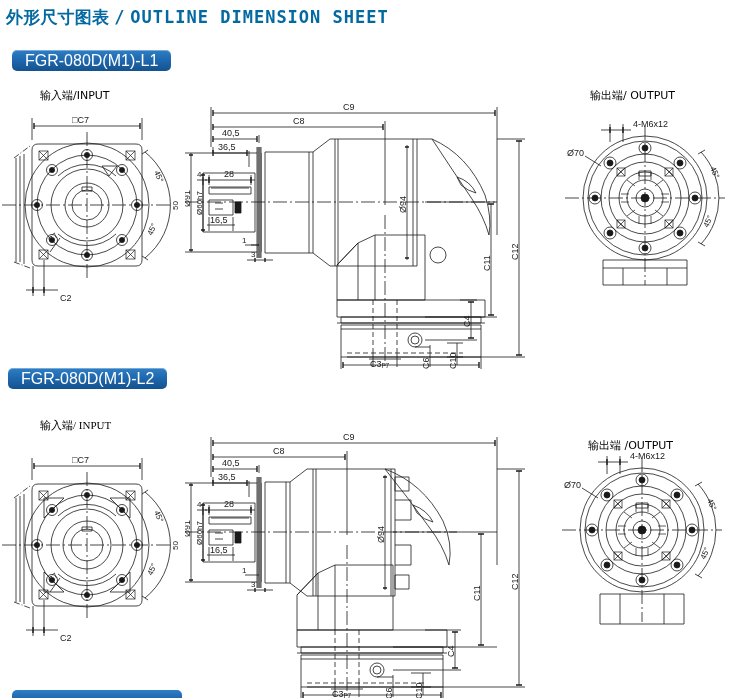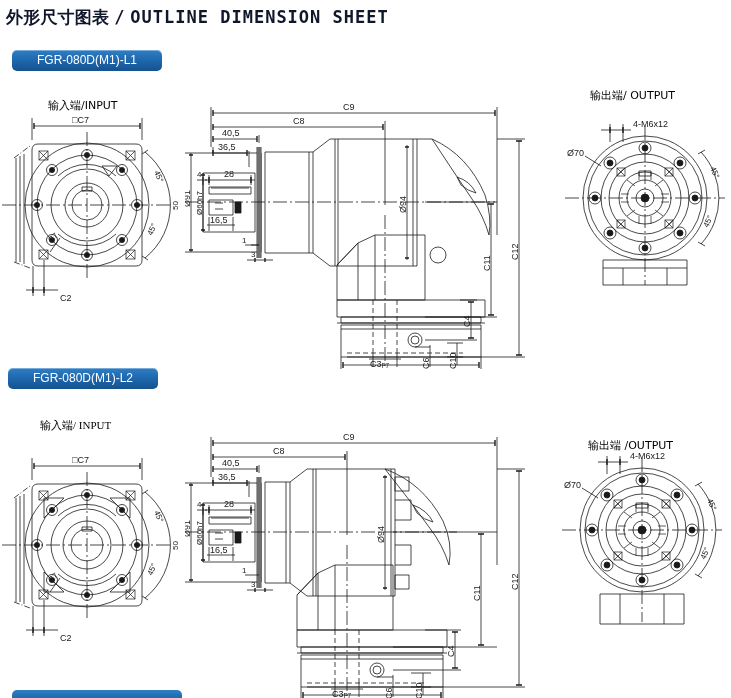--- a/index.html
+++ b/index.html
@@ -11,35 +11,35 @@
     color:#000;
     overflow:hidden;
     position:relative;
   }
   .page{position:relative;width:731px;height:698px;}
 
   
   .sheet-title{
     position:absolute;left:6px;top:6px;
     font-size:17px;font-weight:bold;
-    color:#0f172a;
+    color:#0369a1;
     letter-spacing:.2px;
     white-space:nowrap;
   }
   .sheet-title .cn{font-family:"DejaVu Sans", sans-serif;}
   .sheet-title .en{font-family:"DejaVu Sans Mono", monospace;letter-spacing:1px;}
 
   
   .badge{
     position:absolute;
     height:21px;line-height:21px;
-    padding:0 25px;
+    padding:0 13px;
     border-radius:5px;
     background:linear-gradient(to bottom,#2f7fc4 0%,#1f69b0 45%,#15528f 100%);
-    color:#fff;font-size:12px;
+    color:#fff;font-size:16px;
     box-shadow:inset 0 1px 0 rgba(255,255,255,.35);
     white-space:nowrap;
     text-align:center;
   }
   #badge-l1{left:12px;top:50px;}
   #badge-l2{left:8px;top:368px;}
   .badge-partial{
     position:absolute;left:12px;top:690px;
     width:170px;height:8px;border-radius:5px 5px 0 0;
     background:linear-gradient(to bottom,#2f7fc4,#1f69b0);
@@ -63,21 +63,21 @@
 <div class="page">
 
   <div class="sheet-title">
     <span class="cn">外形尺寸图表</span>
     <span class="en">/</span>
     <span class="en">OUTLINE DIMENSION SHEET</span>
   </div>
 
   <div class="badge" id="badge-l1">FGR-080D(M1)-L1</div>
 
-  <div class="caption" style="left:40px;top:98px;margin-left:8px;">输入端/INPUT</div>
+  <div class="caption" style="left:40px;top:88px;">输入端/INPUT</div>
   <div class="caption" style="left:590px;top:88px;">输出端/ OUTPUT</div>
 
   <div class="dwg" id="dwg-in-l1" style="left:2px;top:110px;">
     <svg width="185" height="200" viewBox="0 0 185 200">
       <g stroke="#1a1a1a" fill="none" stroke-width="0.8">
 
         <path d="M30 40 L30 150 Q30 156 36 156 L134 156 Q140 156 140 150 L140 40 Q140 34 134 34 L36 34 Q30 34 30 40 Z"></path>
 
         <path d="M12 48 L28 36" stroke-dasharray="6 2 1 2"></path>
         <path d="M12 152 L28 158" stroke-dasharray="6 2 1 2"></path>

